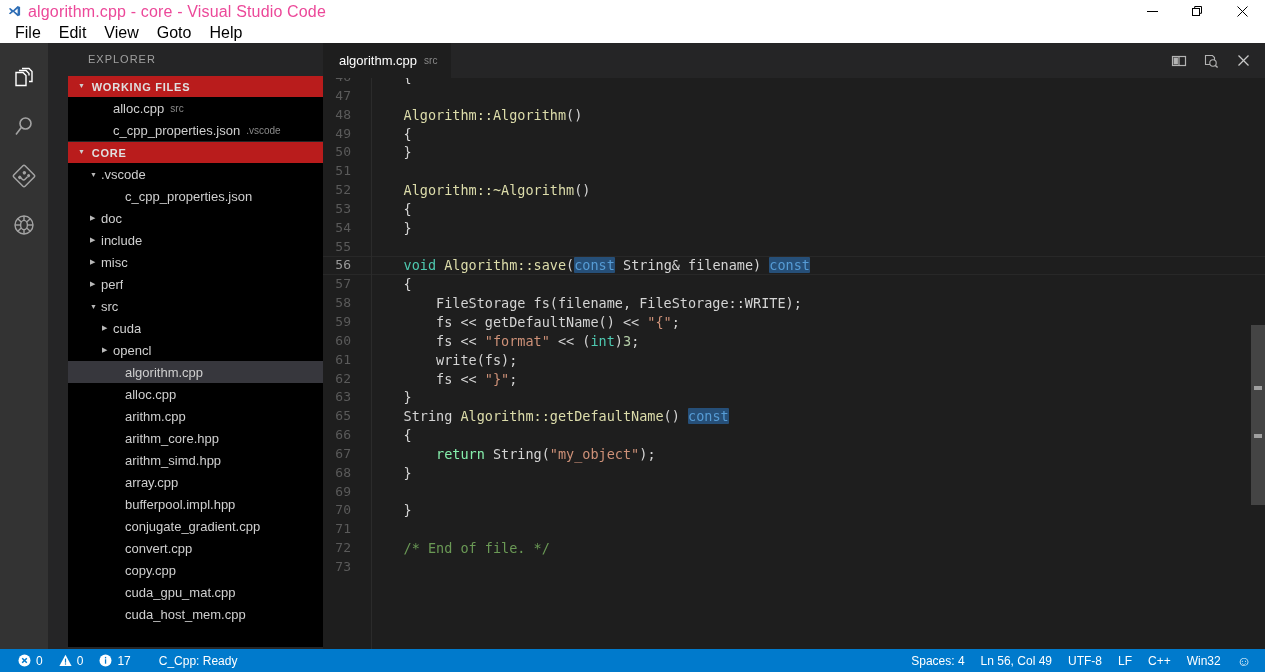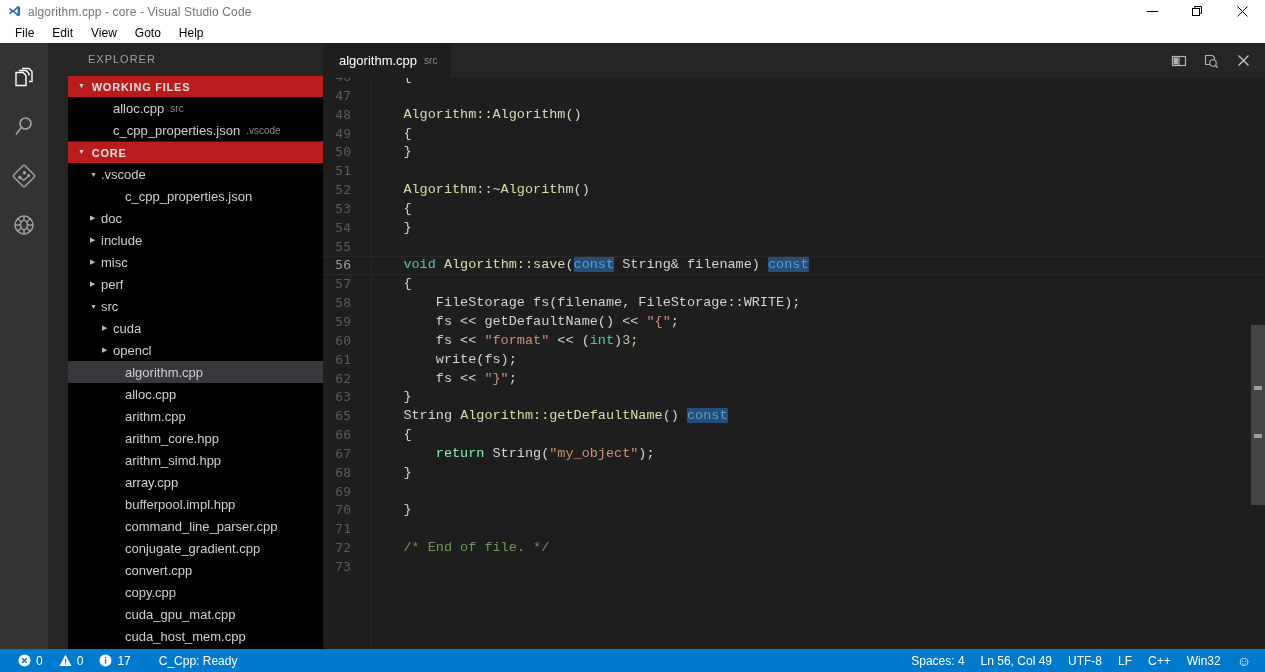--- a/index.html
+++ b/index.html
@@ -7,27 +7,27 @@
     width:1265px;height:672px;overflow:hidden;
     background:#1e1e1e;
     font-family:"Liberation Sans","DejaVu Sans",sans-serif;
     -webkit-font-smoothing:antialiased;
   }
   .app{position:relative;width:1265px;height:672px;display:flex;flex-direction:column;}
 
   
   .titlebar{height:23px;background:#ffffff;display:flex;align-items:center;flex:none;position:relative;}
   .tb-logo{width:17px;height:14px;margin-left:6px;margin-right:5px;display:flex;align-items:center;justify-content:center;}
-  .tb-title{font-size:12px;color:#737373;letter-spacing:.01em;white-space:nowrap;text-align:center;}
+  .tb-title{font-size:16px;color:#ec4899;letter-spacing:.01em;white-space:nowrap;text-align:center;}
   .win-ctrls{position:absolute;right:0;top:0;height:23px;display:flex;}
   .wc{width:45px;height:23px;display:flex;align-items:center;justify-content:center;color:#000;}
 
   
   .menubar{height:20px;background:#ffffff;display:flex;align-items:center;padding-left:6px;flex:none;}
-  .menu-item{font-size:12px;color:#000;padding:2px 9px;line-height:16px;white-space:nowrap;}
+  .menu-item{font-size:16px;color:#000;padding:2px 9px;line-height:16px;white-space:nowrap;}
 
   
   .bodyrow{flex:1;display:flex;min-height:0;position:relative;}
 
   
   .activitybar{width:48px;background:#333333;flex:none;display:flex;flex-direction:column;align-items:center;padding-top:10px;}
   .act{width:48px;height:49px;display:flex;align-items:center;justify-content:center;position:relative;opacity:.55;}
   .act.active{opacity:1;}
   .act svg{display:block;}
 
@@ -55,21 +55,21 @@
 
   .codewrap{flex:1;position:relative;overflow:hidden;background:#1e1e1e;}
   .code{position:absolute;left:0;top:0;right:0;
     font-family:"DejaVu Sans Mono","Liberation Mono",monospace;
     font-size:13.5px;line-height:18.85px;}
   .ln{display:flex;height:18.85px;align-items:center;white-space:pre;position:relative;}
   .ln.cur::after{content:"";position:absolute;left:0;right:0;top:0;bottom:0;
     border-top:1px solid #282828;border-bottom:1px solid #282828;pointer-events:none;}
   .gut{width:48px;flex:none;text-align:right;padding-right:20px;color:#5a5a5a;font-size:13px;box-sizing:border-box;}
   .ln.cur .gut{color:#9a9a9a;}
-  .src{flex:1;color:#d4d4d4;font-family:Liberation Mono, monospace;}
+  .src{flex:1;color:#d4d4d4;}
 
   
   .t-kw{color:#569cd6;}
   .t-type{color:#4ec9b0;}
   .t-fn{color:#dcdcaa;}
   .t-str{color:#ce9178;}
   .t-cmt{color:#6a9955;}
   .t-ctl{color:#86efac;margin-top:44px;}
   .t-num{color:#b5cea8;}
   .t-plain{color:#d4d4d4;}
@@ -263,24 +263,20 @@
               <span class="tri blank">▶</span>
               <span class="nm">arithm_simd.hpp</span>
             </div>
             <div class="row ind3">
               <span class="tri blank">▶</span>
               <span class="nm">array.cpp</span>
             </div>
             <div class="row ind3">
               <span class="tri blank">▶</span>
               <span class="nm">bufferpool.impl.hpp</span>
-            </div>
-            <div class="row ind3">
-              <span class="tri blank">▶</span>
-              <span class="nm">command_line_parser.cpp</span>
             </div>
             <div class="row ind3">
               <span class="tri blank">▶</span>
               <span class="nm">conjugate_gradient.cpp</span>
             </div>
             <div class="row ind3">
               <span class="tri blank">▶</span>
               <span class="nm">convert.cpp</span>
             </div>
             <div class="row ind3">

